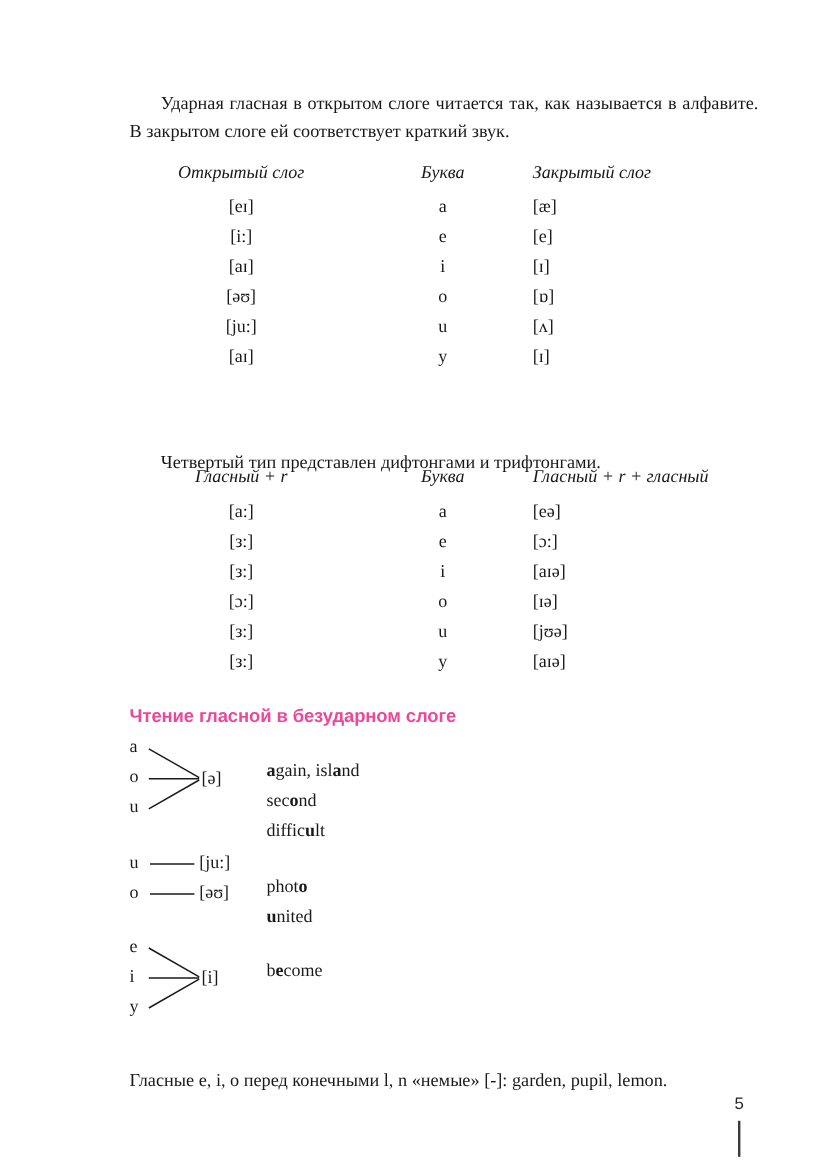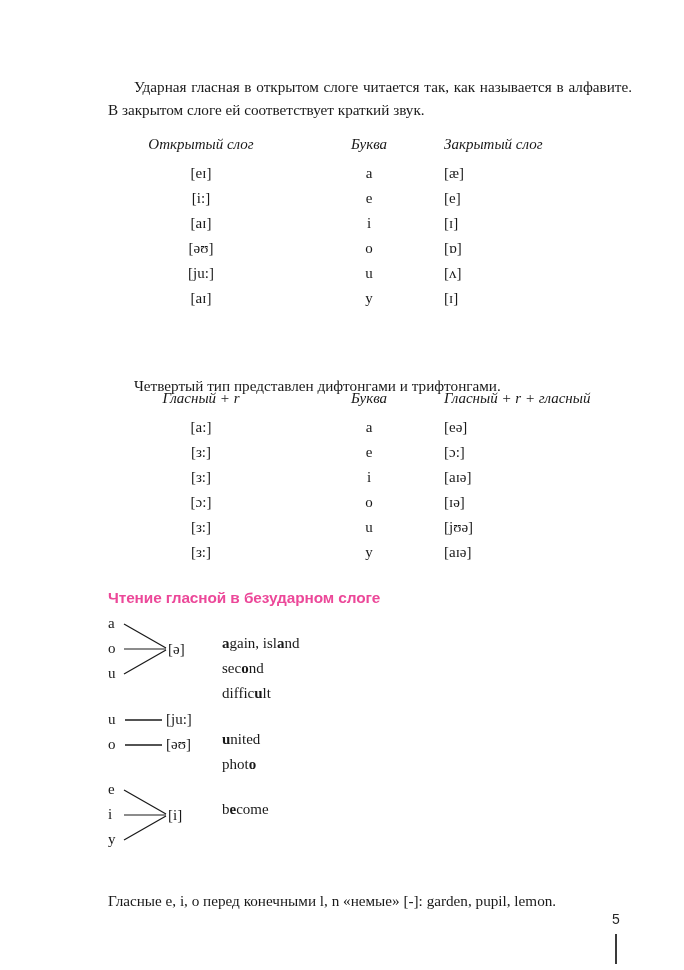--- a/index.html
+++ b/index.html
@@ -274,22 +274,22 @@
       <div class="letter">u</div>
       <div class="letter">o</div>
     </div>
     <svg class="connector-svg" width="50" height="52">
       <line x1="3" y1="13" x2="40" y2="13" stroke="#1a1a1a" stroke-width="1.3"></line>
       <line x1="3" y1="38" x2="40" y2="38" stroke="#1a1a1a" stroke-width="1.3"></line>
     </svg>
     <div class="phon" style="left:58px; top:0px;">[ju:]</div>
     <div class="phon" style="left:58px; top:25px;">[əʊ]</div>
     <div class="examples-col">
+      <div class="example"><span>phot</span><b>o</b></div>
       <div class="example"><b>u</b><span>nited</span></div>
-      <div class="example"><span>phot</span><b>o</b></div>
     </div>
   </div>
 
   <div class="brace-group" id="group-i">
     <div class="letters-col">
       <div class="letter">e</div>
       <div class="letter">i</div>
       <div class="letter">y</div>
     </div>
     <svg class="connector-svg" width="50" height="78">

